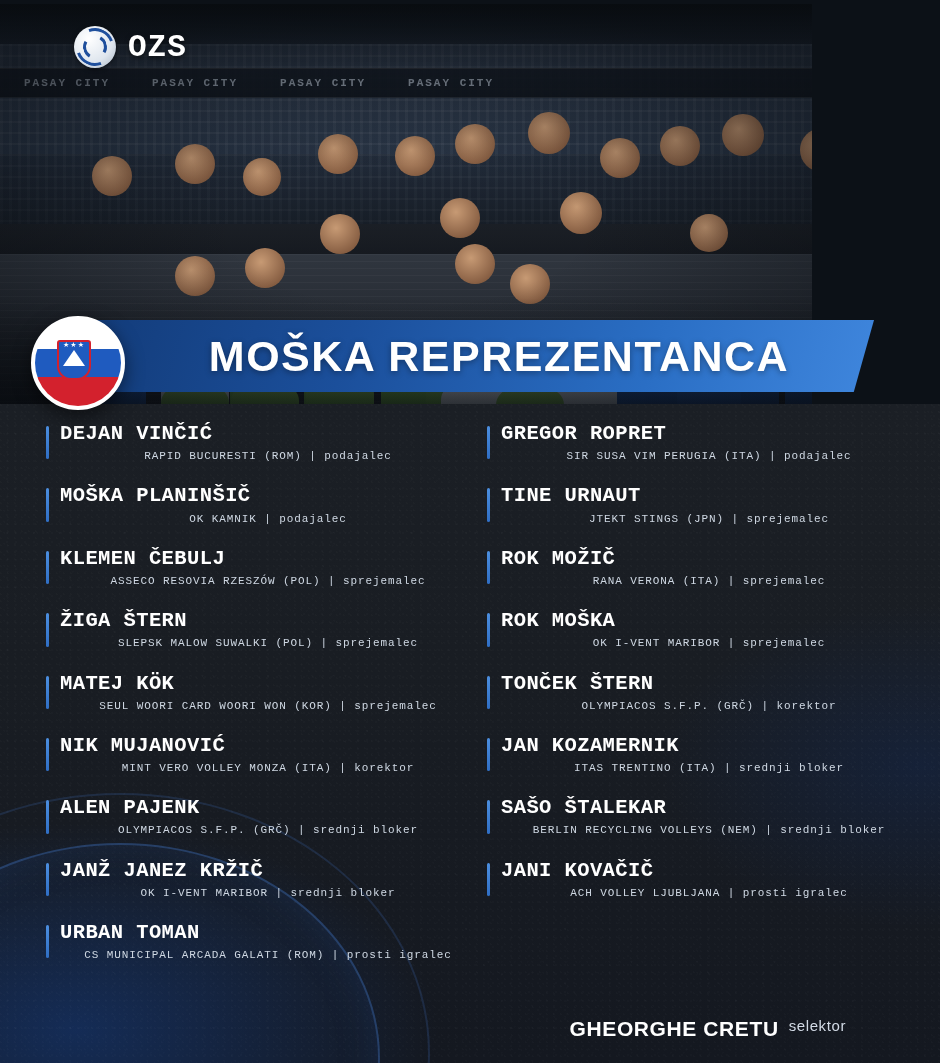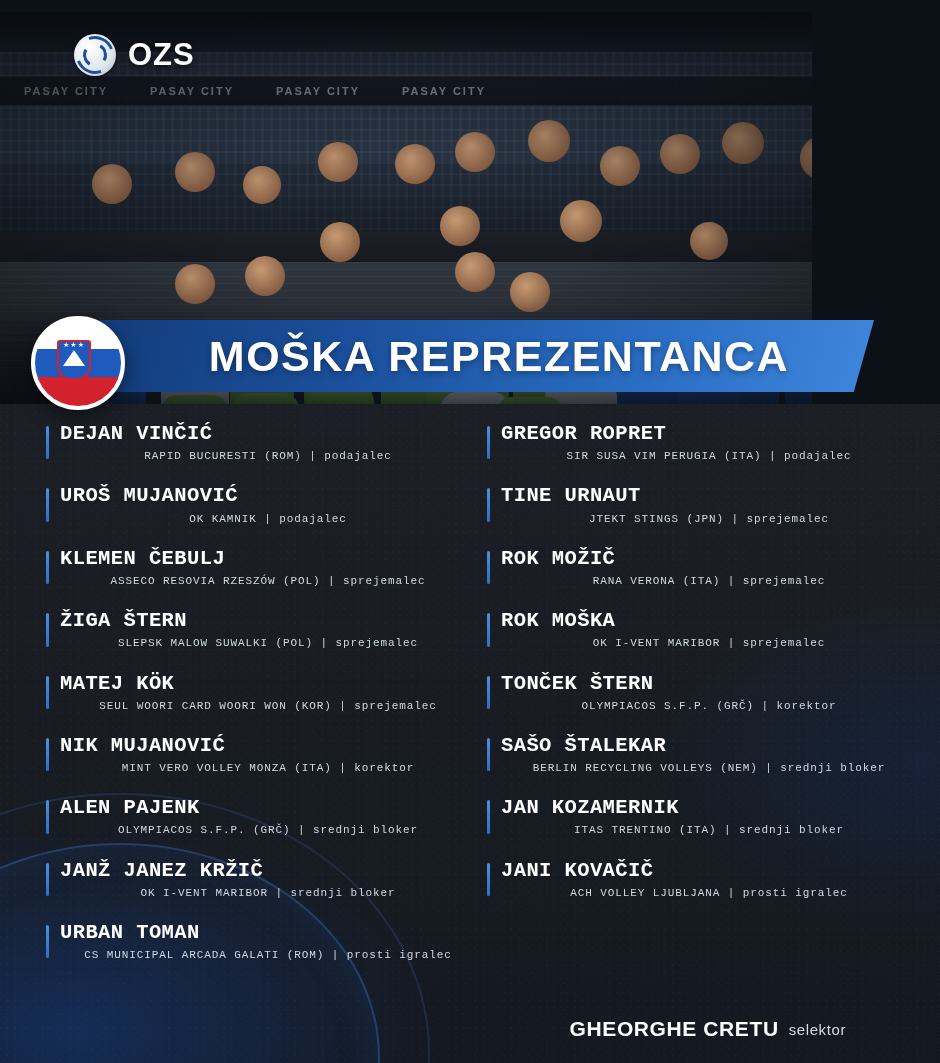--- a/index.html
+++ b/index.html
@@ -8,26 +8,27 @@
     height: 1063px;
     overflow: hidden;
     font-family: "Liberation Sans", sans-serif;
     background: #0c1117;
     position: relative;
   }
 
   
   .photo {
     position: absolute;
-    left: 0; top: 12px;
+    left: 0; top: 4px;
     width: 812px; height: 420px;
     overflow: hidden;
     background:
       radial-gradient(ellipse 60% 40% at 50% 12%, #4a5468 0%, rgba(40,48,62,0) 70%),
       linear-gradient(to bottom, #1a2330 0%, #222c3a 30%, #2b2f36 55%, #23262c 75%, #1a1d22 100%);
+    font-family: Liberation Mono, monospace;
   }
   
   .arena-roof {
     position:absolute; left:0; top:0; width:940px; height:58px;
     background: linear-gradient(to bottom, #0e1419 0%, #1b2430 60%, #2a3442 100%);
   }
   .arena-roof:after{
     content:""; position:absolute; left:0; bottom:0; width:100%; height:14px;
     background: repeating-linear-gradient(to right, rgba(255,255,255,.06) 0 6px, rgba(0,0,0,0) 6px 18px);
   }
@@ -192,21 +193,21 @@
   .pname {
     color:#ffffff; font-size:20.5px; font-weight:bold; letter-spacing:.4px;
     line-height:1.18;
   }
   .pclub {
     color:#cfd8e3; font-size:11px; letter-spacing:.9px; margin-top:4px;
     line-height:1.2; font-weight:400;text-align:center;
   }
   .coach {
     position:absolute; right:94px; bottom:22px;
-    display:flex; align-items:center; gap:10px;margin-left:36px;
+    display:flex; align-items:flex-start; gap:10px;margin-left:36px;
   }
   .coach .cname { color:#fff; font-size:21px; font-weight:bold; letter-spacing:.6px; }
   .coach .crole { color:#d3dbe6; font-size:15px; letter-spacing:.6px; }
 </style>
 </head>
 <body>
 
 <div class="photo">
   <div class="arena-roof"></div>
   <div class="crowd"></div>
@@ -328,21 +329,21 @@
   <div class="arc"></div>
 
   <div class="cols">
 
     <div class="col col-left">
       <div class="player">
         <div class="pname">DEJAN VINČIĆ</div>
         <div class="pclub">RAPID BUCURESTI (ROM) | podajalec</div>
       </div>
       <div class="player">
-        <div class="pname">UROŠ MUJANOVIĆ</div>
+        <div class="pname">MOŠKA PLANINŠIČ</div>
         <div class="pclub">OK KAMNIK | podajalec</div>
       </div>
       <div class="player">
         <div class="pname">KLEMEN ČEBULJ</div>
         <div class="pclub">ASSECO RESOVIA RZESZÓW (POL) | sprejemalec</div>
       </div>
       <div class="player">
         <div class="pname">ŽIGA ŠTERN</div>
         <div class="pclub">SLEPSK MALOW SUWALKI (POL) | sprejemalec</div>
       </div>
@@ -383,26 +384,26 @@
       </div>
       <div class="player">
         <div class="pname">ROK MOŠKA</div>
         <div class="pclub">OK I-VENT MARIBOR | sprejemalec</div>
       </div>
       <div class="player">
         <div class="pname">TONČEK ŠTERN</div>
         <div class="pclub">OLYMPIACOS S.F.P. (GRČ) | korektor</div>
       </div>
       <div class="player">
+        <div class="pname">JAN KOZAMERNIK</div>
+        <div class="pclub">ITAS TRENTINO (ITA) | srednji bloker</div>
+      </div>
+      <div class="player">
         <div class="pname">SAŠO ŠTALEKAR</div>
         <div class="pclub">BERLIN RECYCLING VOLLEYS (NEM) | srednji bloker</div>
-      </div>
-      <div class="player">
-        <div class="pname">JAN KOZAMERNIK</div>
-        <div class="pclub">ITAS TRENTINO (ITA) | srednji bloker</div>
       </div>
       <div class="player">
         <div class="pname">JANI KOVAČIČ</div>
         <div class="pclub">ACH VOLLEY LJUBLJANA | prosti igralec</div>
       </div>
     </div>
   </div>
 
   <div class="coach">
     <span class="cname">GHEORGHE CRETU</span>

